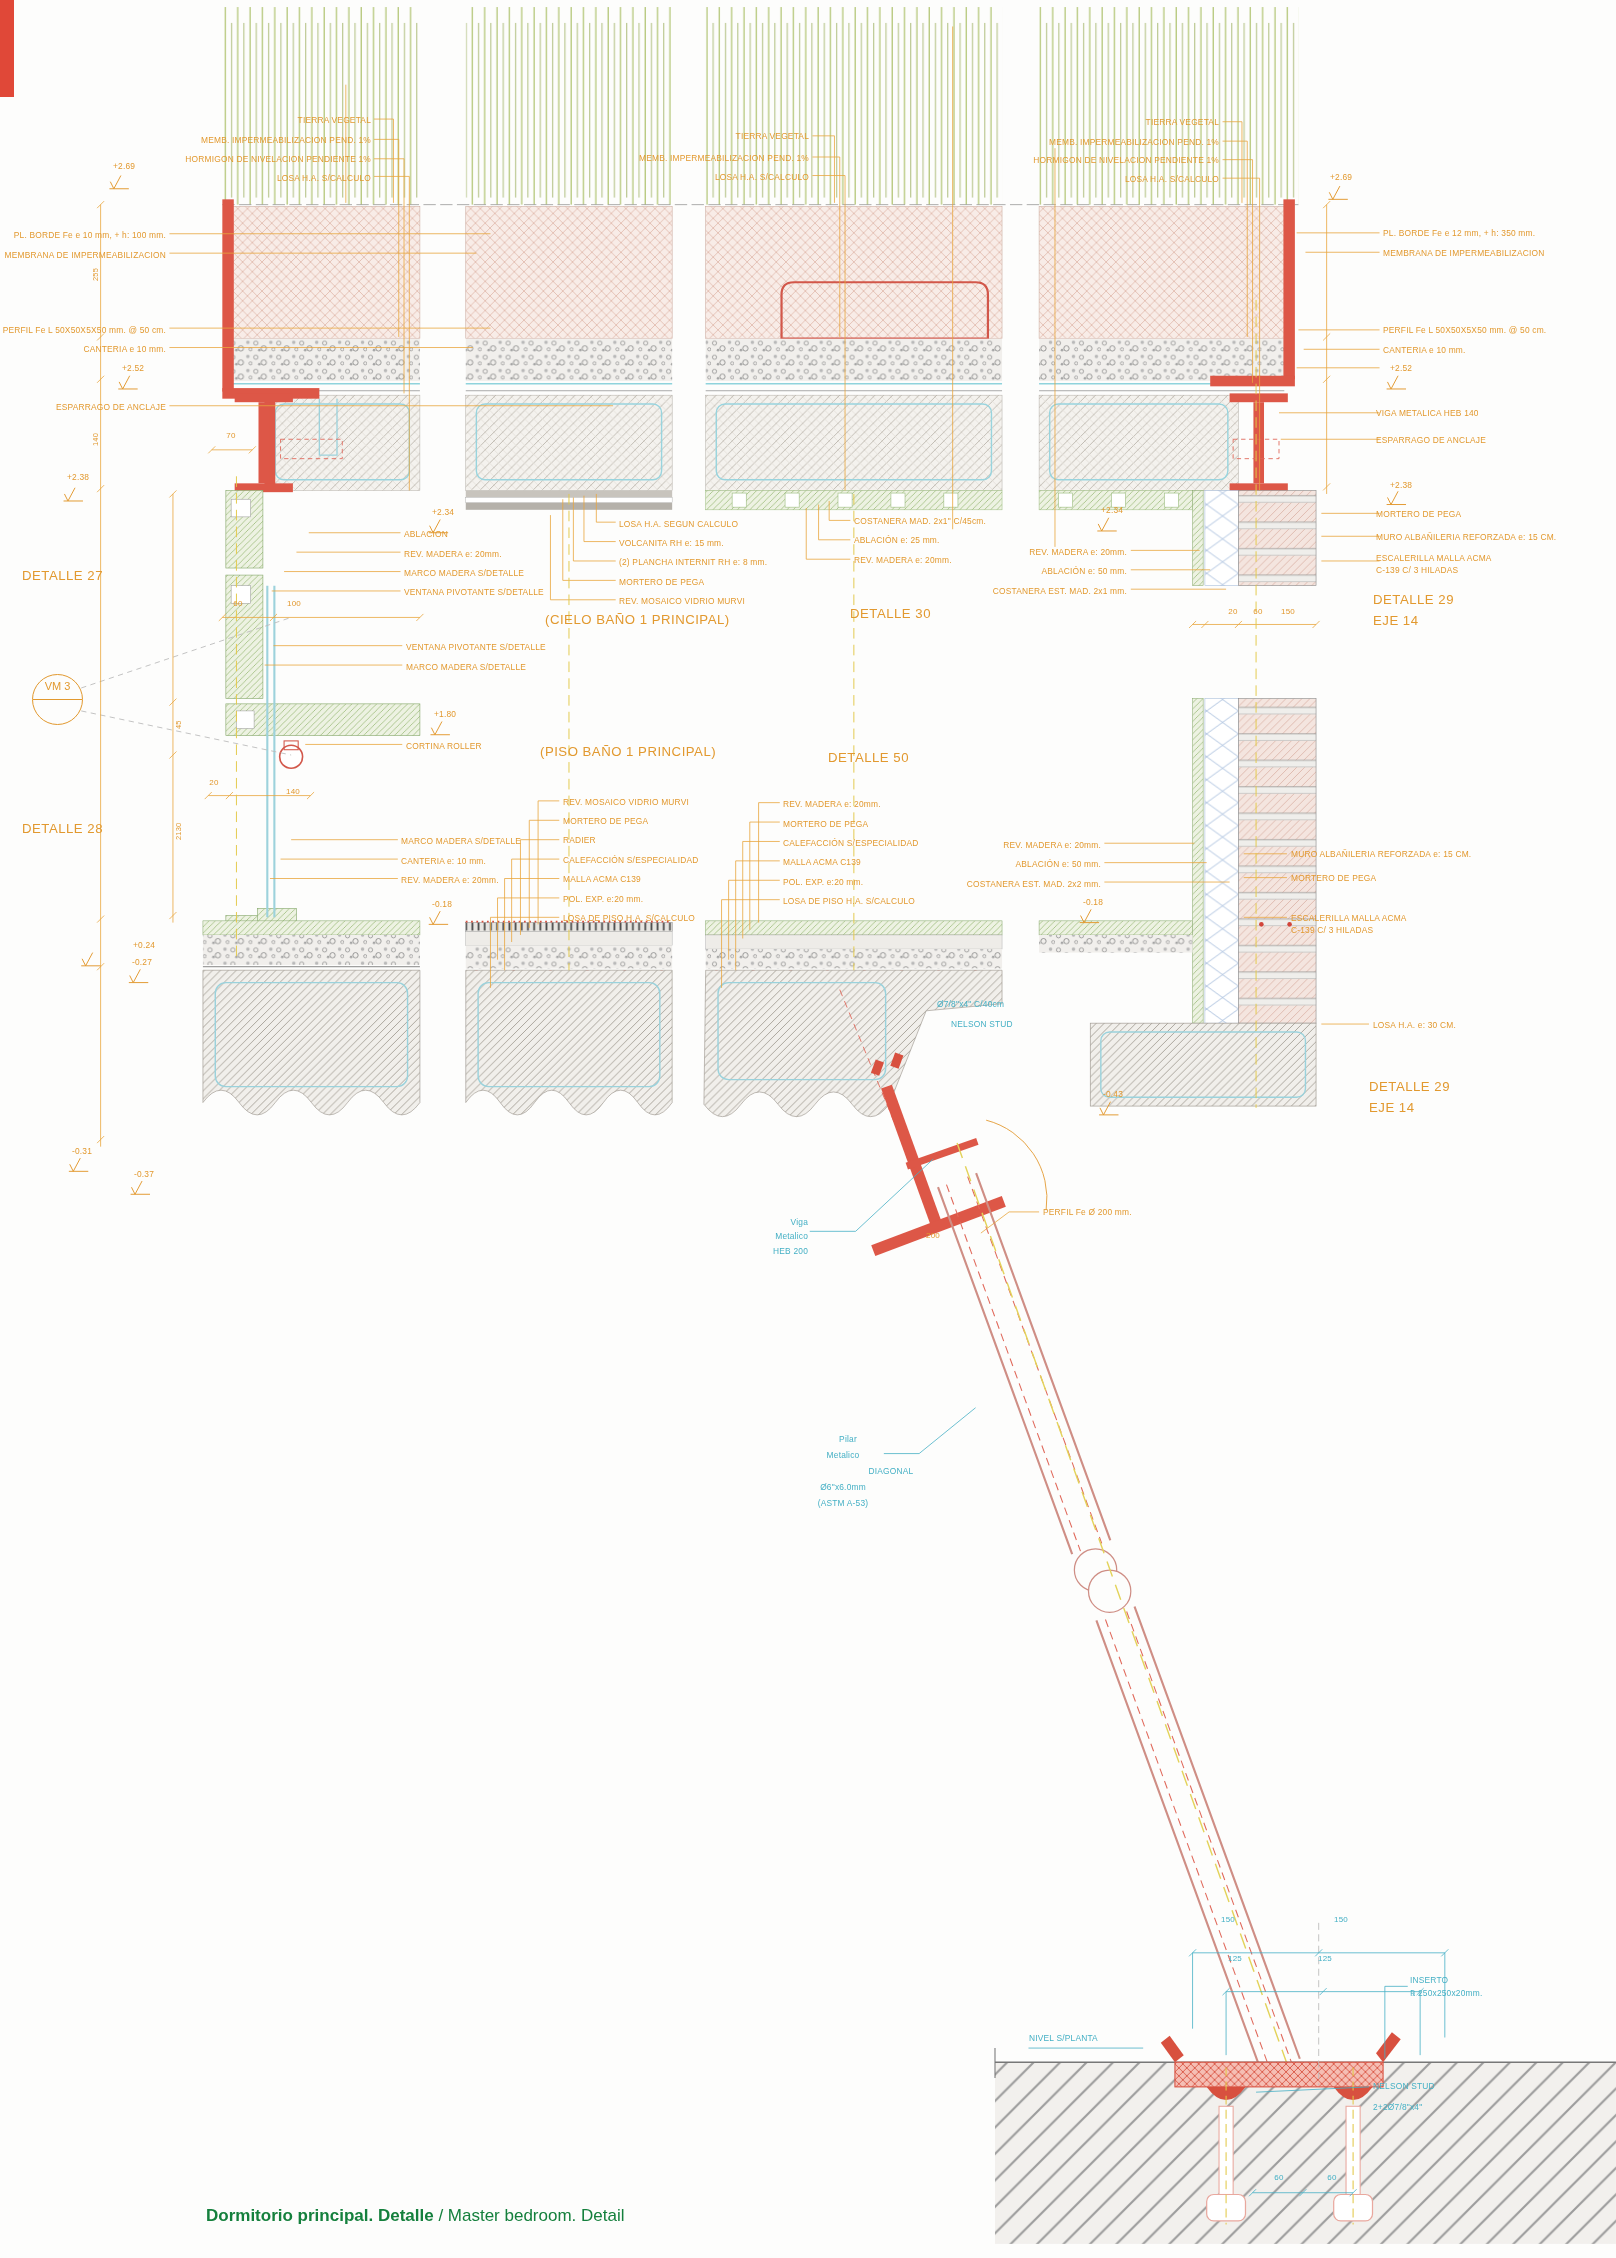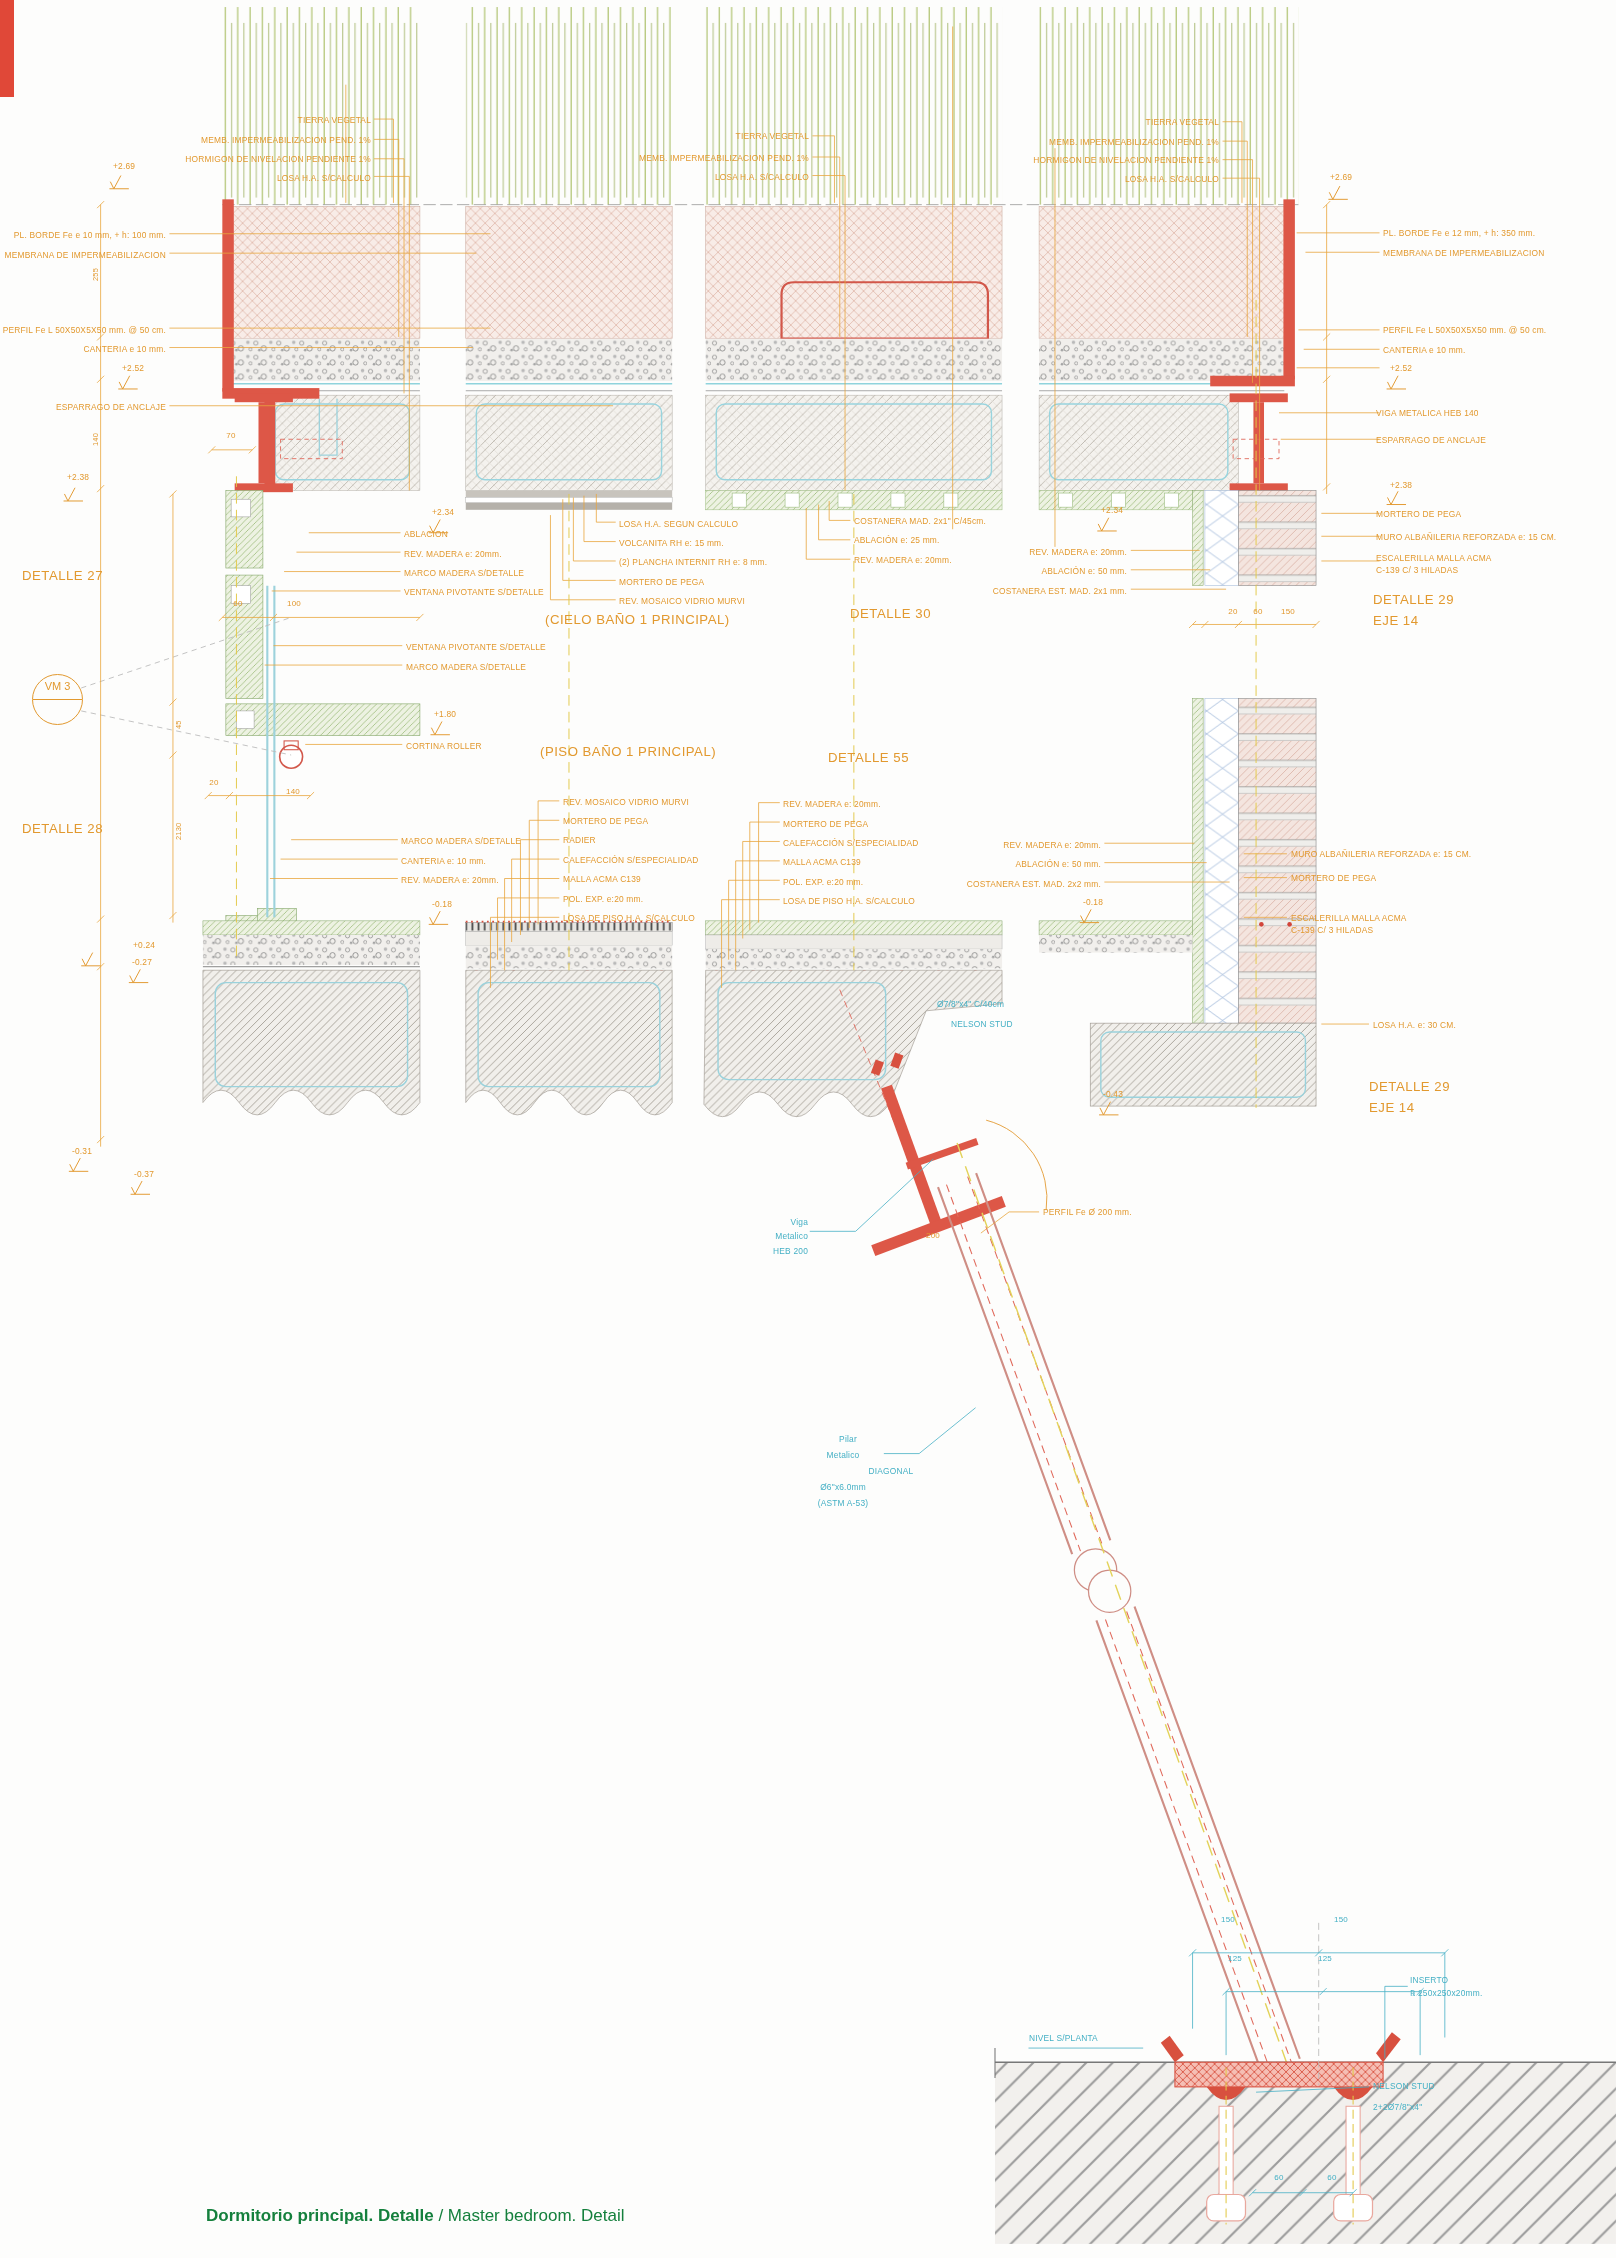--- a/index.html
+++ b/index.html
@@ -405,21 +405,21 @@
       <div class="ann o d ac" style="left: 293px; top: 788px;">140</div>
       <div class="ann o v" style="left: 92px; top: 281px;">255</div>
       <div class="ann o v" style="left: 92px; top: 446px;">140</div>
       <div class="ann o v" style="left: 175px; top: 729px;">45</div>
       <div class="ann o v" style="left: 175px; top: 840px;">2130</div>
       <div class="ann o" style="left: 406px; top: 643px;">VENTANA PIVOTANTE S/DETALLE</div>
       <div class="ann o" style="left: 406px; top: 663px;">MARCO MADERA S/DETALLE</div>
       <div class="ann o" style="left: 434px; top: 710px;">+1.80</div>
       <div class="ann o" style="left: 406px; top: 742px;">CORTINA ROLLER</div>
       <div class="ann o t" style="left: 540px; top: 745px;">(PISO BAÑO 1 PRINCIPAL)</div>
-      <div class="ann o t" style="left: 828px; top: 751px;">DETALLE 55</div>
+      <div class="ann o t" style="left: 828px; top: 751px;">DETALLE 50</div>
       <div class="ann o" style="left: 401px; top: 837px;">MARCO MADERA S/DETALLE</div>
       <div class="ann o" style="left: 401px; top: 857px;">CANTERIA e: 10 mm.</div>
       <div class="ann o" style="left: 401px; top: 876px;">REV. MADERA e: 20mm.</div>
       <div class="ann o" style="left: 432px; top: 900px;">-0.18</div>
       <div class="ann o" style="left: 563px; top: 798px;">REV. MOSAICO VIDRIO MURVI</div>
       <div class="ann o" style="left: 563px; top: 817px;">MORTERO DE PEGA</div>
       <div class="ann o" style="left: 563px; top: 836px;">RADIER</div>
       <div class="ann o" style="left: 563px; top: 856px;">CALEFACCIÓN S/ESPECIALIDAD</div>
       <div class="ann o" style="left: 563px; top: 875px;">MALLA ACMA C139</div>
       <div class="ann o" style="left: 563px; top: 895px;">POL. EXP. e:20 mm.</div>

